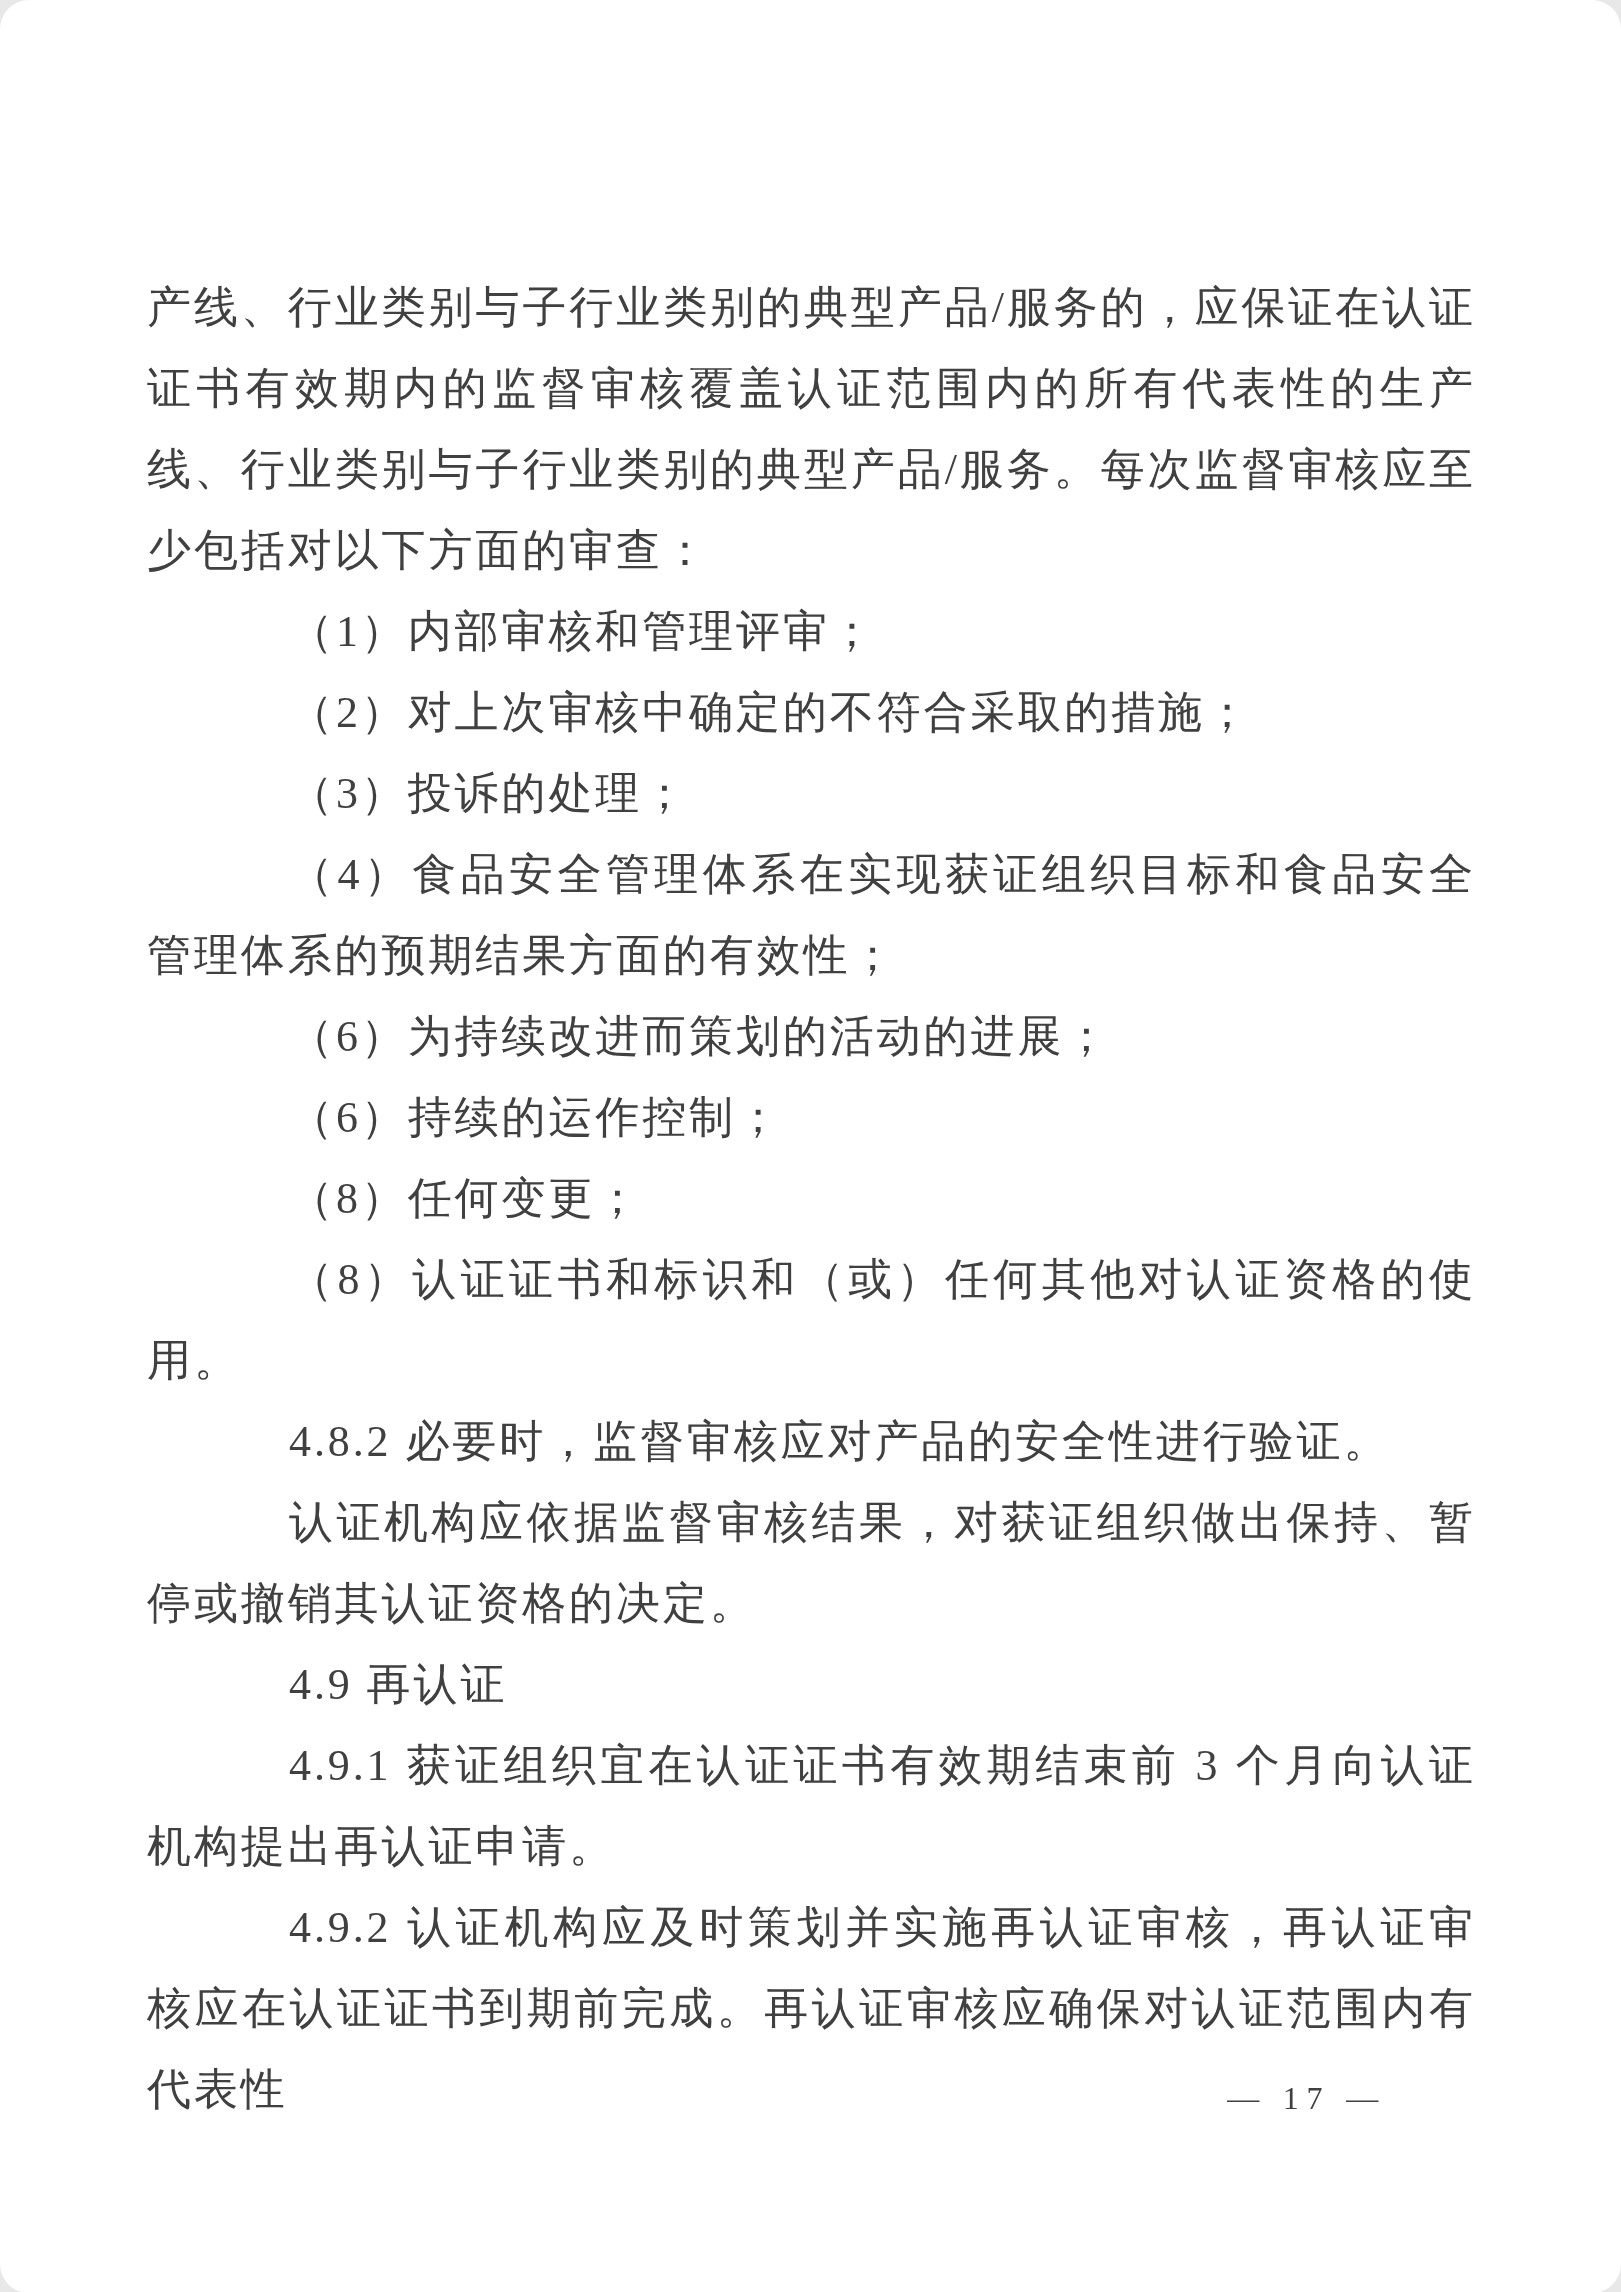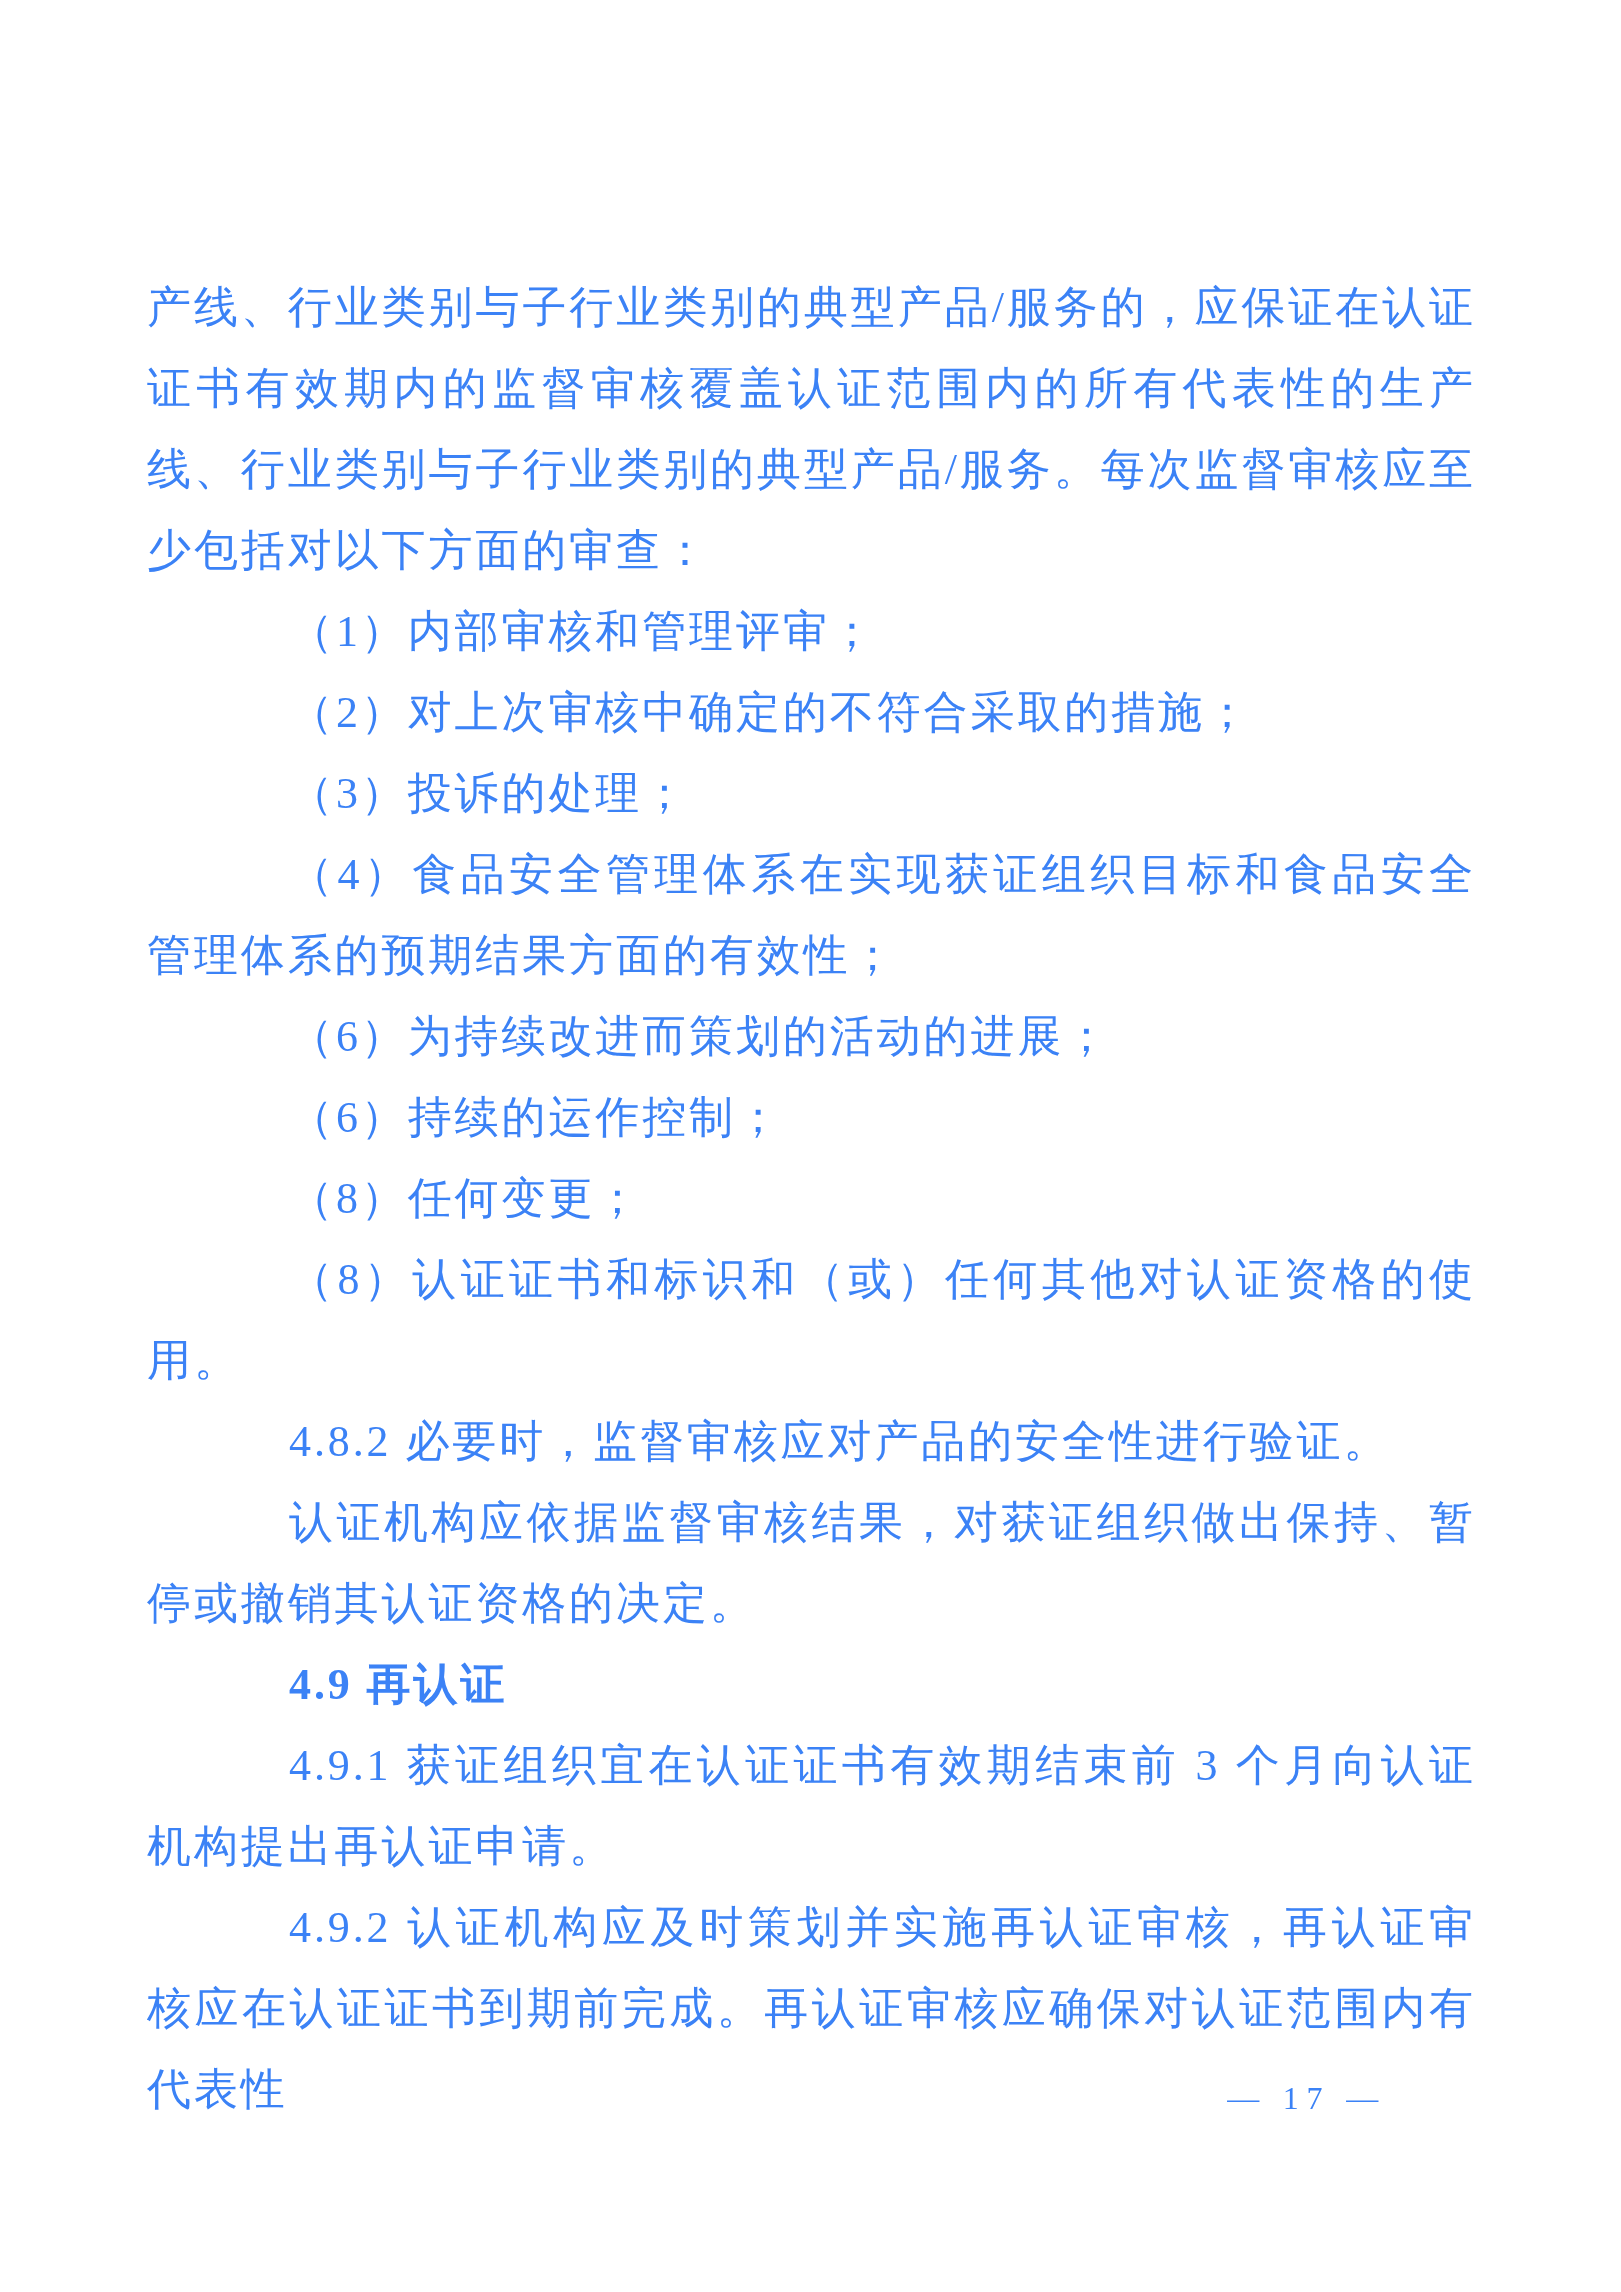--- a/index.html
+++ b/index.html
@@ -28,35 +28,35 @@
     text-align: justify;
   }
   .body-text p {
     margin: 0;
     padding: 0;
   }
   .body-text p.indent {
     text-indent: 142px;
   }
   .body-text p.bold {
-    font-weight: bold;
+    font-weight: normal;
   }
   .page-footer {
     position: absolute;
     top: 2080px;
     right: 235px;
     font-size: 32px;
     letter-spacing: 7.8px;
     white-space: nowrap;
   }
 </style>
 </head>
 <body>
 
-<div class="page" style="background: rgb(255, 255, 255); color: #3b82f6;">
+<div class="page" style="background: rgb(255, 255, 255); color: #404040; border-radius: 29px;">
   <div class="body-text">
       <p class="">产线、行业类别与子行业类别的典型产品/服务的，应保证在认证证书有效期内的监督审核覆盖认证范围内的所有代表性的生产线、行业类别与子行业类别的典型产品/服务。每次监督审核应至少包括对以下方面的审查：</p>
       <p class="indent">（1）内部审核和管理评审；</p>
       <p class="indent">（2）对上次审核中确定的不符合采取的措施；</p>
       <p class="indent">（3）投诉的处理；</p>
       <p class="indent">（4）食品安全管理体系在实现获证组织目标和食品安全管理体系的预期结果方面的有效性；</p>
       <p class="indent">（6）为持续改进而策划的活动的进展；</p>
       <p class="indent">（6）持续的运作控制；</p>
       <p class="indent">（8）任何变更；</p>
       <p class="indent">（8）认证证书和标识和（或）任何其他对认证资格的使用。</p>

